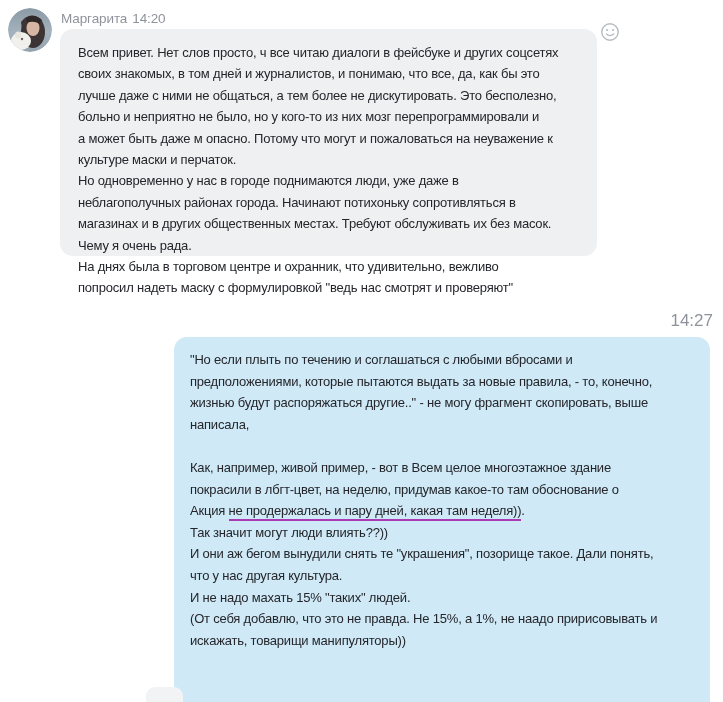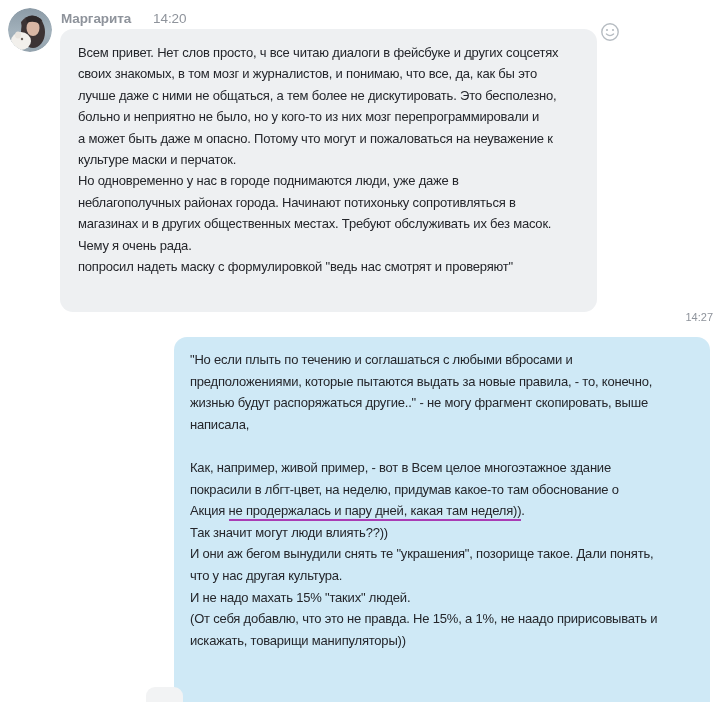--- a/index.html
+++ b/index.html
@@ -12,32 +12,32 @@
   }
   .avatar {
     position:absolute; left:8px; top:8px;
     width:44px; height:44px; border-radius:50%;
     overflow:hidden; cursor:pointer;
   }
   .msg-header {
     position:absolute; left:61px; top:11px;
     font-size:13.5px; color:#8e939b; letter-spacing:-0.1px;
   }
-  .msg-header .sender { margin-right:22px;font-weight:bold; }
+  .msg-header .sender { margin-right:5px; }
   .bubble {
     position:absolute;
     border-radius:13px;
     font-size:13px;
     line-height:21.4px;
     letter-spacing:-0.2px;
     color:#24262b;
   }
   .bubble-incoming {
     left:60px; top:29px;
-    width:537px; height:283px;
+    width:537px; height:227px;
     background:#eef0f2;
     padding:13px 18px;
   }
   .bubble-outgoing {
     left:174px; top:337px;
     width:536px; height:379px;
     background:#cfe9f6;
     padding:12px 16px;
     line-height:21.6px;
   }
@@ -46,21 +46,21 @@
   .underline-annotation {
     border-bottom:2.5px solid #a93cb4;
     padding-bottom:1px;
   }
   .react-button {
     position:absolute; left:599px; top:21px;
     width:22px; height:22px; cursor:pointer;
   }
   .time-outgoing {
     position:absolute; top:311px; right:10px;
-    font-size:11px; color:#8e939b;
+    font-size:17px; color:#8e939b;
     text-align:left;
   }
   .next-message-peek {
     position:absolute; left:146px; top:687px;
     width:37px; height:15px;
     background:#f2f3f4;
     border-radius:9px 9px 0 0;
   }
 </style>
 </head>
@@ -90,29 +90,30 @@
     </g>
   </svg>
 </div>
 
 <div class="msg-header">
   <span class="sender">Маргарита</span><span>14:20</span>
 </div>
 
 <div class="bubble bubble-incoming" id="bubble-in">
     <div class="line">Всем привет. Нет слов просто, ч все читаю диалоги в фейсбуке и других соцсетях</div>
-    <div class="line">своих знакомых, в том мозг и журналистов, и понимаю, что все, да, как бы это</div>
+    <div class="line">своих знакомых, в том дней и журналистов, и понимаю, что все, да, как бы это</div>
     <div class="line">лучше даже с ними не общаться, а тем более не дискутировать. Это бесполезно,</div>
     <div class="line">больно и неприятно не было, но у кого-то из них мозг перепрограммировали и</div>
     <div class="line">а может быть даже м опасно. Потому что могут и пожаловаться на неуважение к</div>
     <div class="line">культуре маски и перчаток.</div>
     <div class="line">Но одновременно у нас в городе поднимаются люди, уже даже в</div>
     <div class="line">неблагополучных районах города. Начинают потихоньку сопротивляться в</div>
     <div class="line">магазинах и в других общественных местах. Требуют обслуживать их без масок.</div>
     <div class="line">Чему я очень рада.</div>
+    <div class="line">На днях была в торговом центре и охранник, что удивительно, вежливо</div>
     <div class="line">попросил надеть маску с формулировкой "ведь нас смотрят и проверяют"</div>
   </div>
 
 <div class="react-button">
   <svg width="22" height="22" viewBox="0 0 22 22">
     <circle cx="11" cy="11" r="8.2" fill="none" stroke="#b6bcc2" stroke-width="1.4"></circle>
     <circle cx="8" cy="9" r="1.1" fill="#b6bcc2"></circle>
     <circle cx="14" cy="9" r="1.1" fill="#b6bcc2"></circle>
     <path d="M7.4 13 Q11 16.2 14.6 13" fill="none" stroke="#b6bcc2" stroke-width="1.3" stroke-linecap="round"></path>
   </svg>

